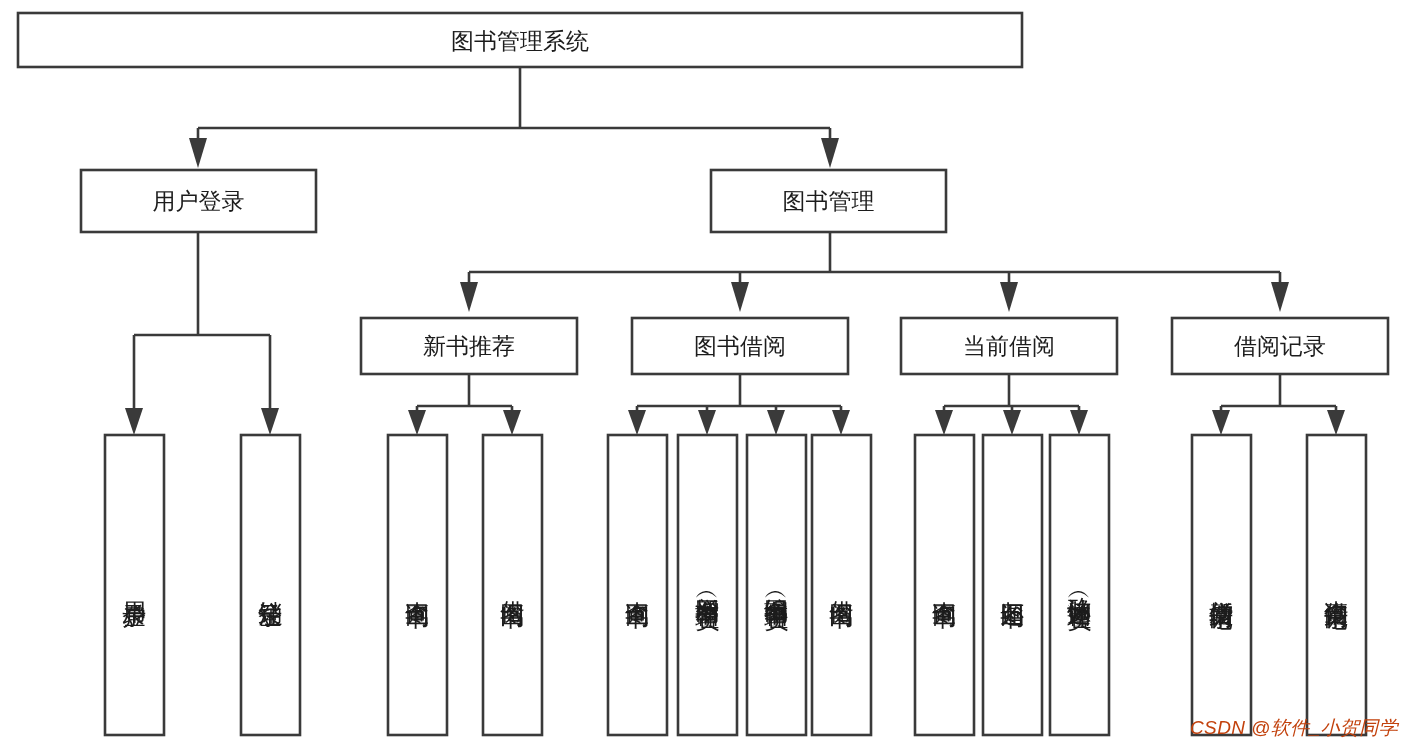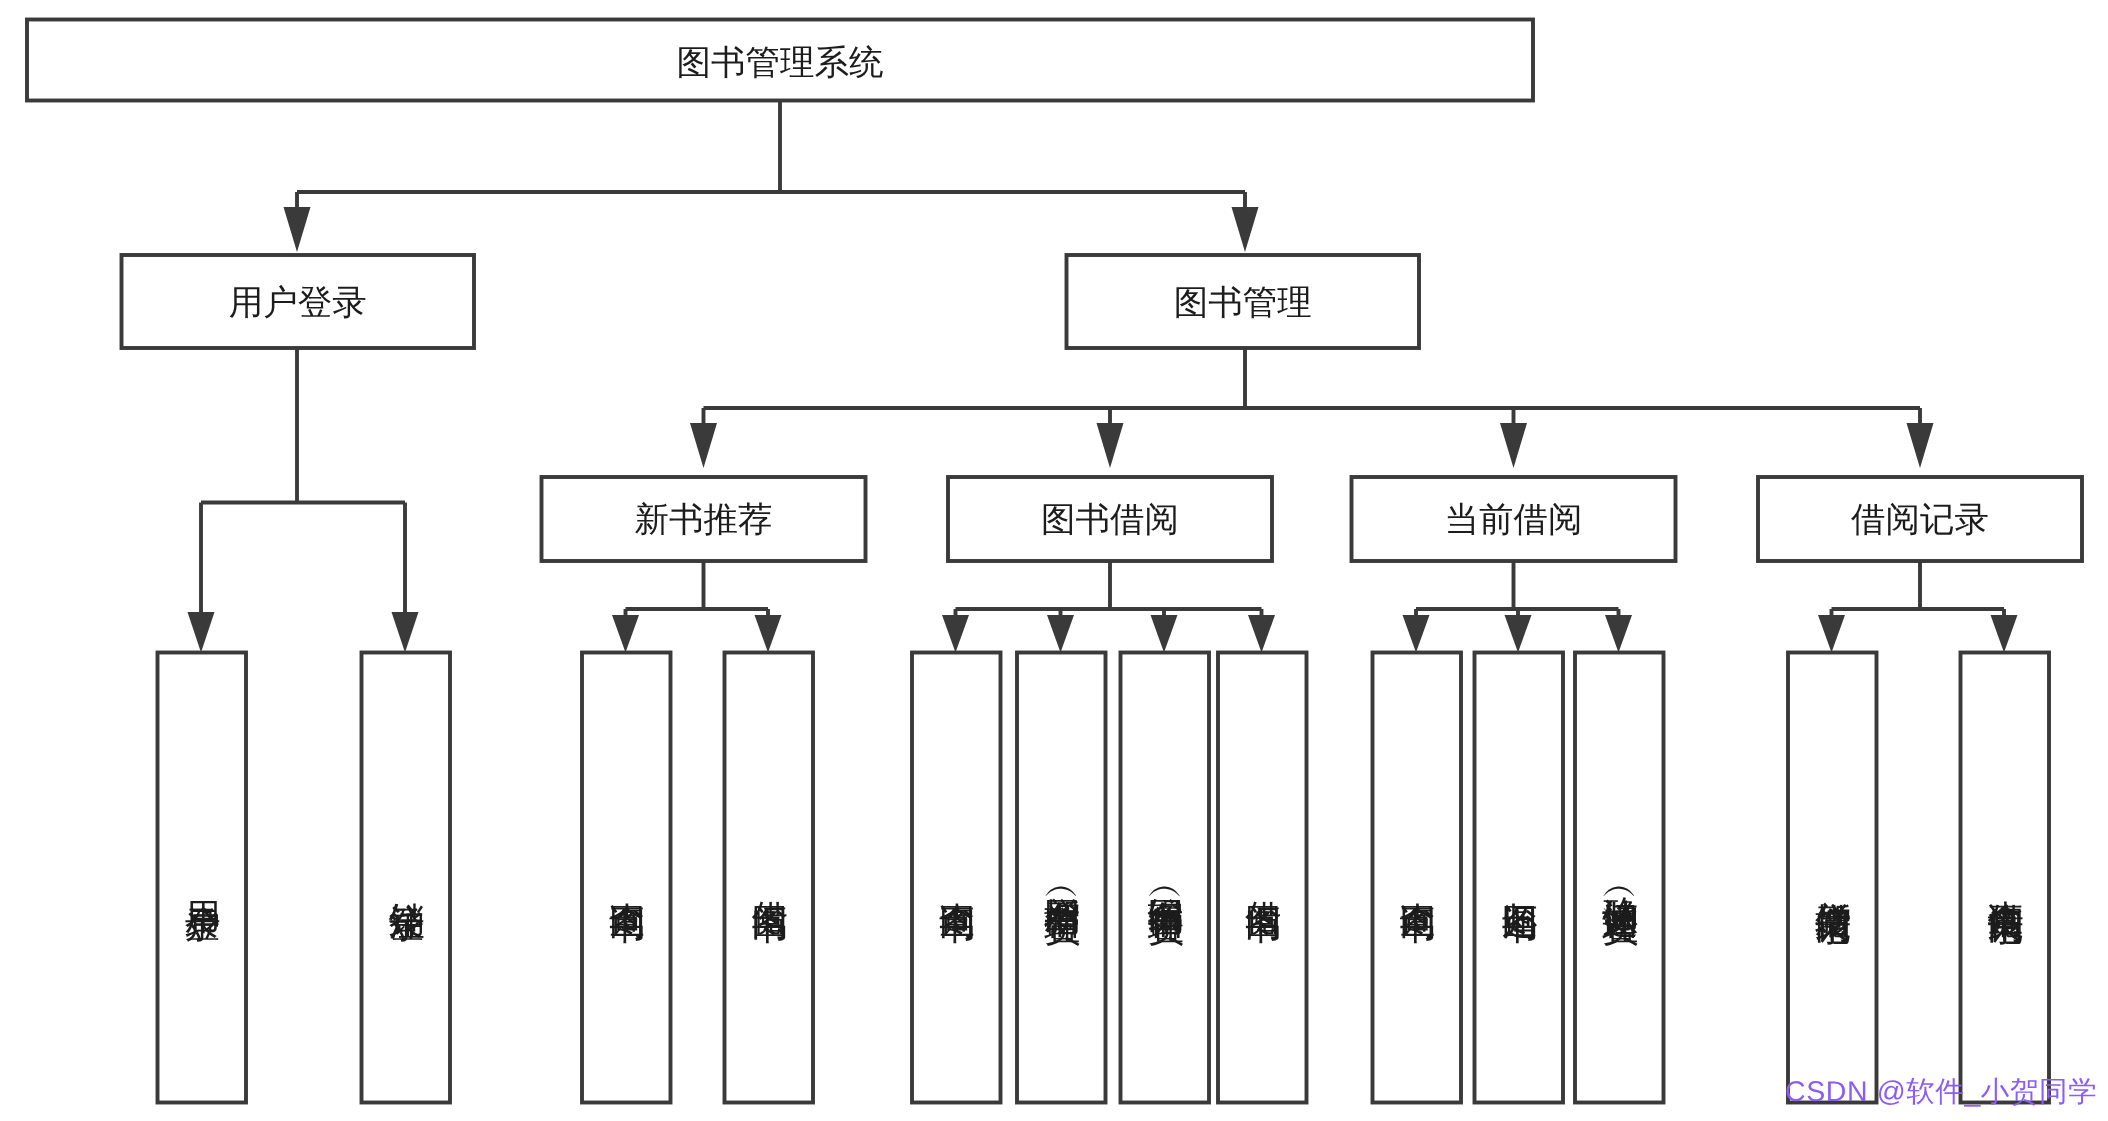--- a/index.html
+++ b/index.html
@@ -62,23 +62,24 @@
     align-items: center;
     justify-content: center;
     text-align: center;
     pointer-events: none;
     user-select: none;
   }
   .watermark {
     position: absolute;
     font-family: "Liberation Sans", "DejaVu Sans", sans-serif;
     font-size: 19px;
-    color: #8b5cf6;
+    color: #c2410c;
     white-space: nowrap;
     letter-spacing: 0.4px;
+    font-style: italic;
   }
 </style>
 </head>
 <body>
 
 <div id="diagram-root">
 
   <svg id="diagram-svg" viewBox="0 0 1405 747">
 
     <g>

